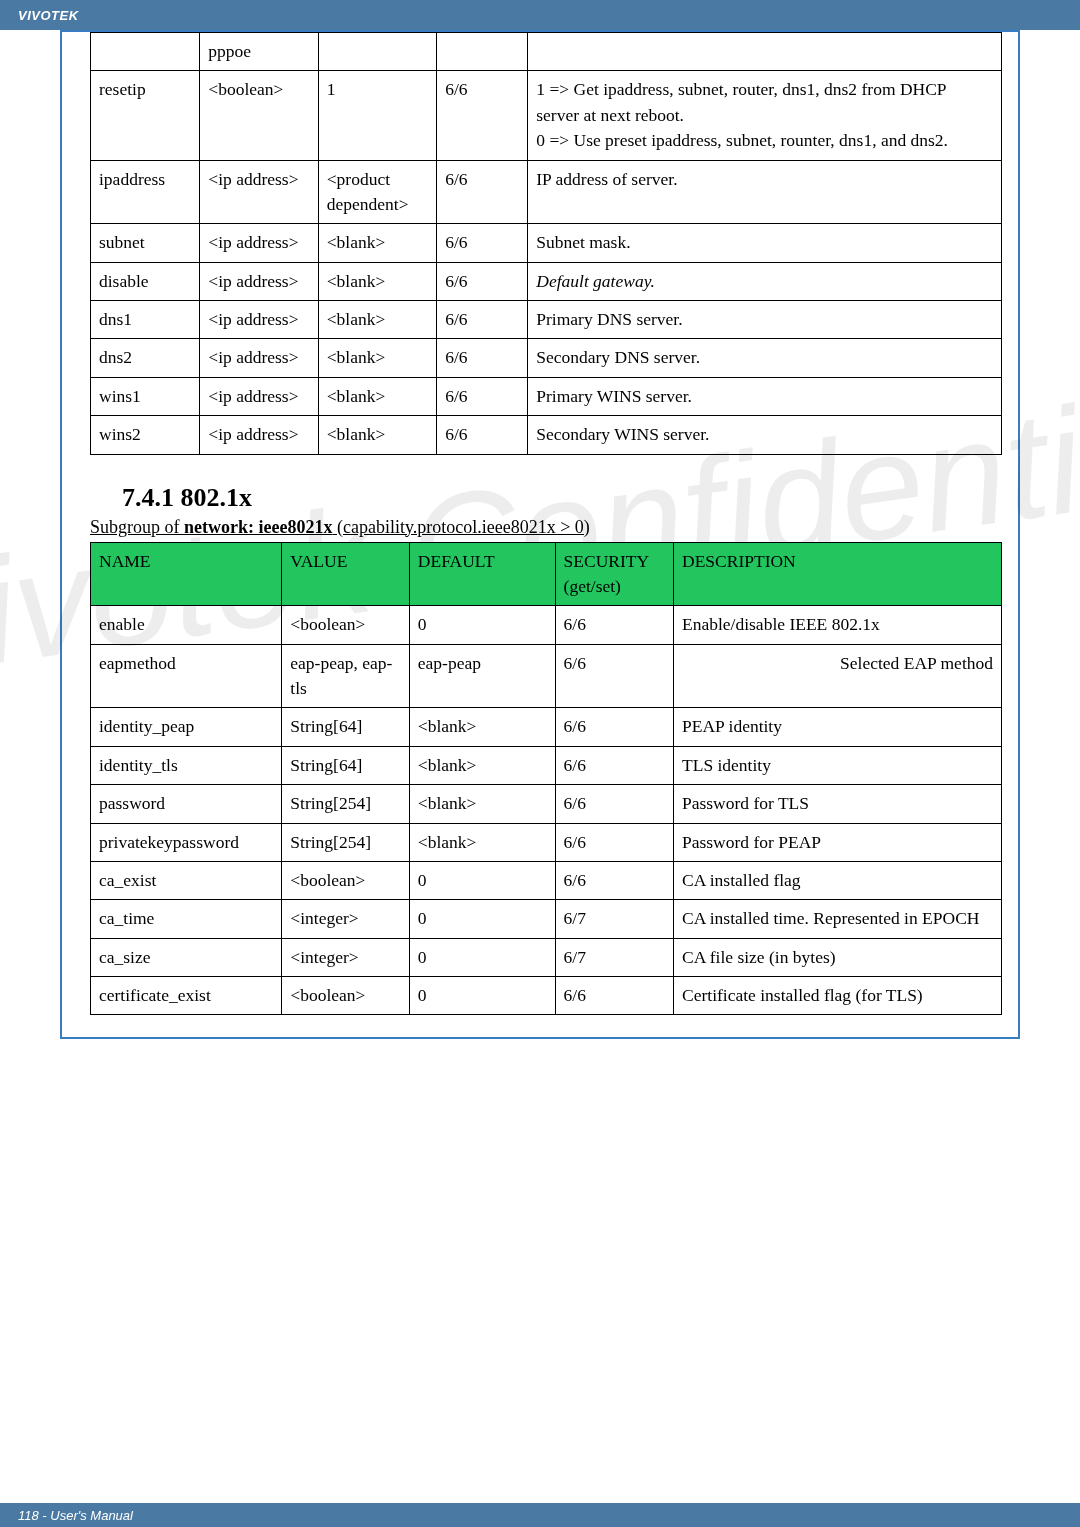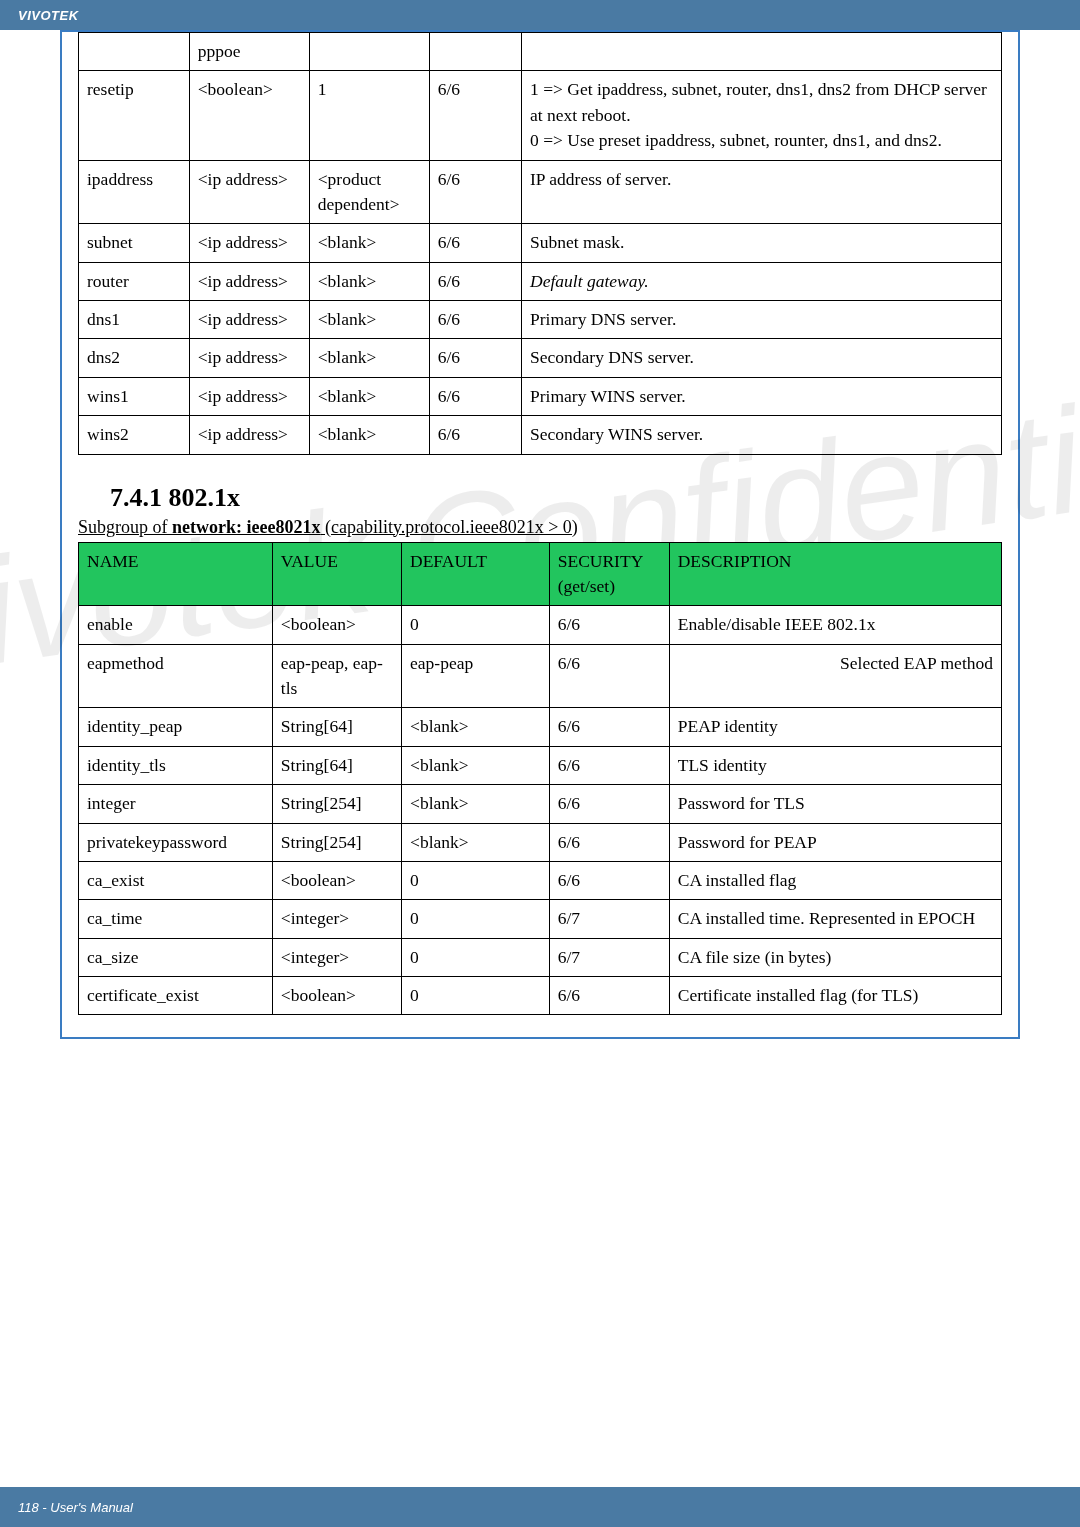--- a/index.html
+++ b/index.html
@@ -1,28 +1,28 @@
 <!DOCTYPE html>
 <html><head>
 <meta charset="utf-8">
 <style>
   * { box-sizing: border-box; }
   body { margin: 0; font-family: "Times New Roman", Times, serif; background: #fff; color: #000; }
   .page { width: 1080px; min-height: 1527px; margin: 0 auto; position: relative; }
   .header-bar { background: #4a7aa3; height: 30px; width: 100%; display: flex; align-items: center; padding: 1px 18px; color: #fff; font-style: italic; font-weight: bold; font-family: Arial, sans-serif; font-size: 13px; letter-spacing: 0.5px; }
   .content-wrap { padding: 0 60px; position: relative; }
-  .content-box { border: 2px solid #3a7cc2; padding: 0 16px 22px 16px; }
+  .content-box { border: 2px solid #3a7cc2; padding: 0 16px 22px 28px; }
   table.spec { width: 100%; border-collapse: collapse; font-size: 17.5px; line-height: 1.45; }
   table.spec td, table.spec th { border: 1px solid #000; padding: 6px 8px; vertical-align: top; text-align: left; font-weight: normal; }
   table.spec th { background: #22c55e; }
   .section-heading { font-size: 26px; font-weight: bold; margin: 28px 0 0 32px; }
   .subgroup-line { font-size: 18px; margin: 4px 0 4px 0; text-decoration: underline; }
   .watermark { position: absolute; left: 50%; top: 50%; transform: translate(-50%,-50%) rotate(-8deg); font-size: 150px; color: rgba(0,0,0,0.07); font-family: Arial, sans-serif; font-style: italic; white-space: nowrap; pointer-events: none; z-index: 0; }
   .content-box > * { position: relative; z-index: 1; }
-  .footer-bar { background: #4a7aa3; height: 40px; width: 100%; display: flex; align-items: center; padding: 0 18px; color: #fff; font-style: italic; font-family: Arial, sans-serif; font-size: 13px; position: absolute; bottom: 0; left: 0; }
+  .footer-bar { background: #4a7aa3; height: 24px; width: 100%; display: flex; align-items: center; padding: 0 18px; color: #fff; font-style: italic; font-family: Arial, sans-serif; font-size: 13px; position: absolute; bottom: 0; left: 0; }
 </style>
 </head>
 <body>
 
 <div class="page">
   <div class="header-bar">
     <span>VIVOTEK</span>
   </div>
 
   <div class="content-wrap">
@@ -62,21 +62,21 @@
               <td style="white-space: pre-line;">IP address of server.</td>
             </tr>
             <tr>
               <td style="white-space: pre-line;">subnet</td>
               <td style="white-space: pre-line;">&lt;ip address&gt;</td>
               <td style="white-space: pre-line;">&lt;blank&gt;</td>
               <td style="white-space: pre-line;">6/6</td>
               <td style="white-space: pre-line;">Subnet mask.</td>
             </tr>
             <tr>
-              <td style="white-space: pre-line;">router</td>
+              <td style="white-space: pre-line;">disable</td>
               <td style="white-space: pre-line;">&lt;ip address&gt;</td>
               <td style="white-space: pre-line;">&lt;blank&gt;</td>
               <td style="white-space: pre-line;">6/6</td>
               <td style="white-space: pre-line; font-style: italic;">Default gateway.</td>
             </tr>
             <tr>
               <td style="white-space: pre-line;">dns1</td>
               <td style="white-space: pre-line;">&lt;ip address&gt;</td>
               <td style="white-space: pre-line;">&lt;blank&gt;</td>
               <td style="white-space: pre-line;">6/6</td>
@@ -152,21 +152,21 @@
               <td style="white-space: pre-line;">PEAP identity</td>
             </tr>
             <tr>
               <td style="white-space: pre-line;">identity_tls</td>
               <td style="white-space: pre-line;">String[64]</td>
               <td style="white-space: pre-line;">&lt;blank&gt;</td>
               <td style="white-space: pre-line;">6/6</td>
               <td style="white-space: pre-line;">TLS identity</td>
             </tr>
             <tr>
-              <td style="white-space: pre-line;">integer</td>
+              <td style="white-space: pre-line;">password</td>
               <td style="white-space: pre-line;">String[254]</td>
               <td style="white-space: pre-line;">&lt;blank&gt;</td>
               <td style="white-space: pre-line;">6/6</td>
               <td style="white-space: pre-line;">Password for TLS</td>
             </tr>
             <tr>
               <td style="white-space: pre-line;">privatekeypassword</td>
               <td style="white-space: pre-line;">String[254]</td>
               <td style="white-space: pre-line;">&lt;blank&gt;</td>
               <td style="white-space: pre-line;">6/6</td>

